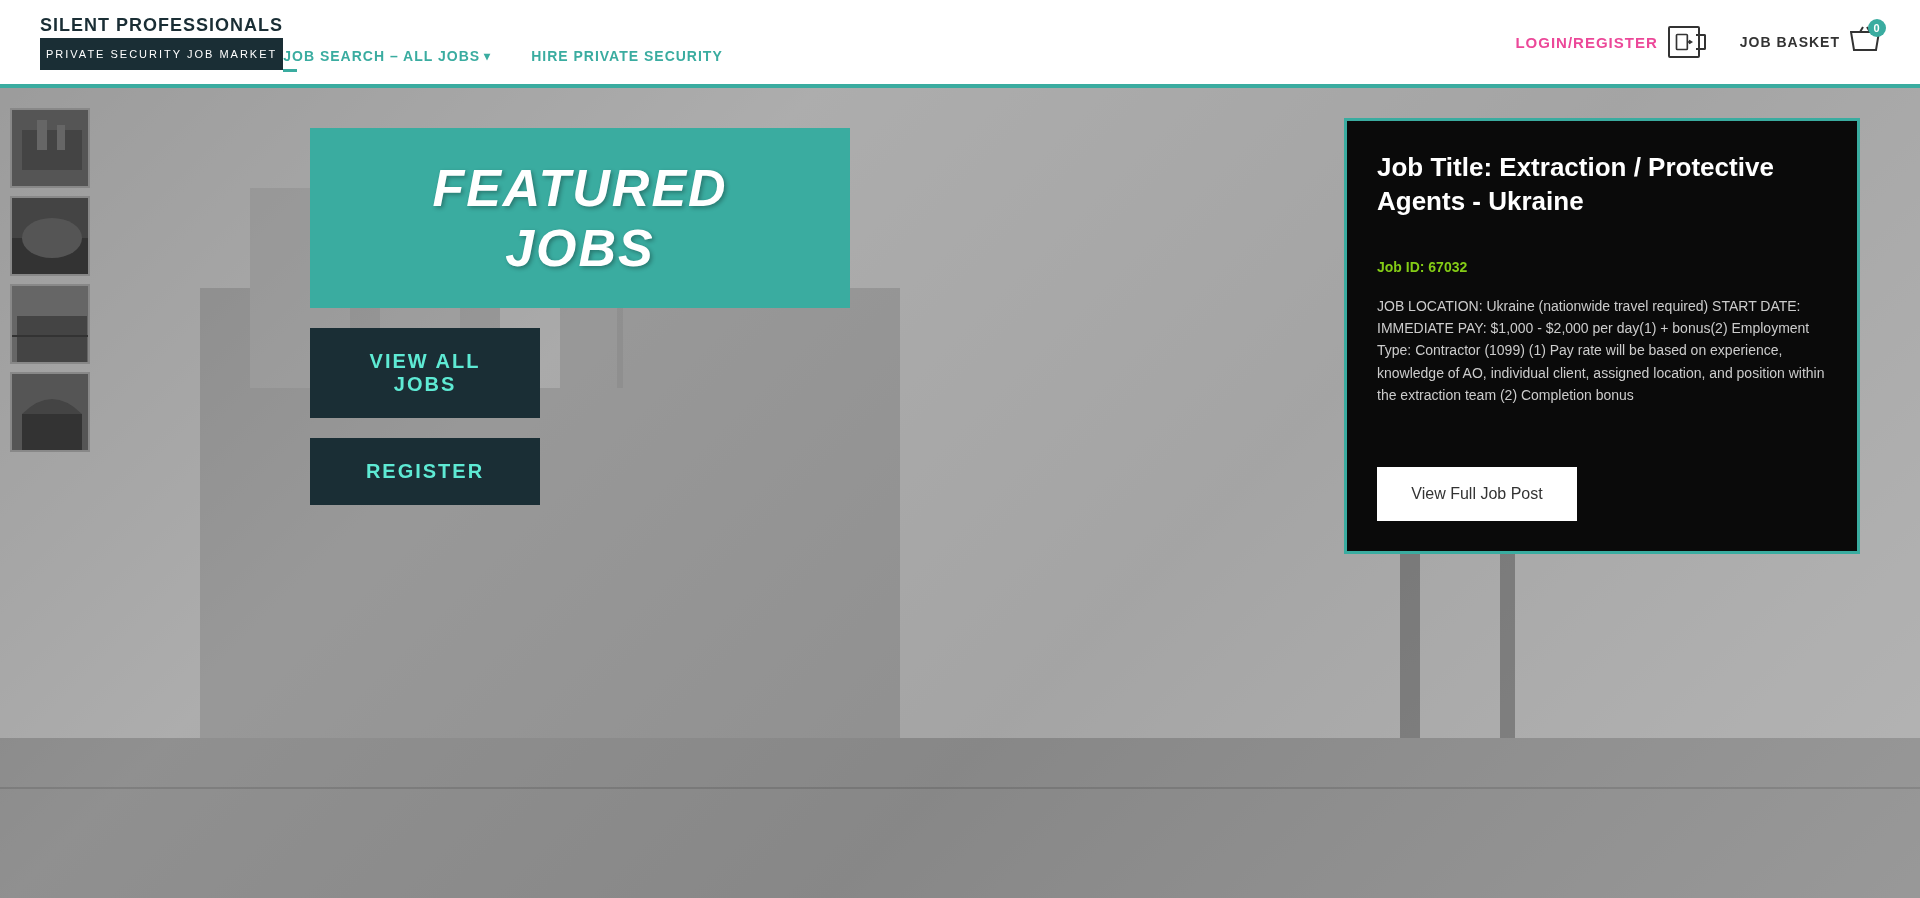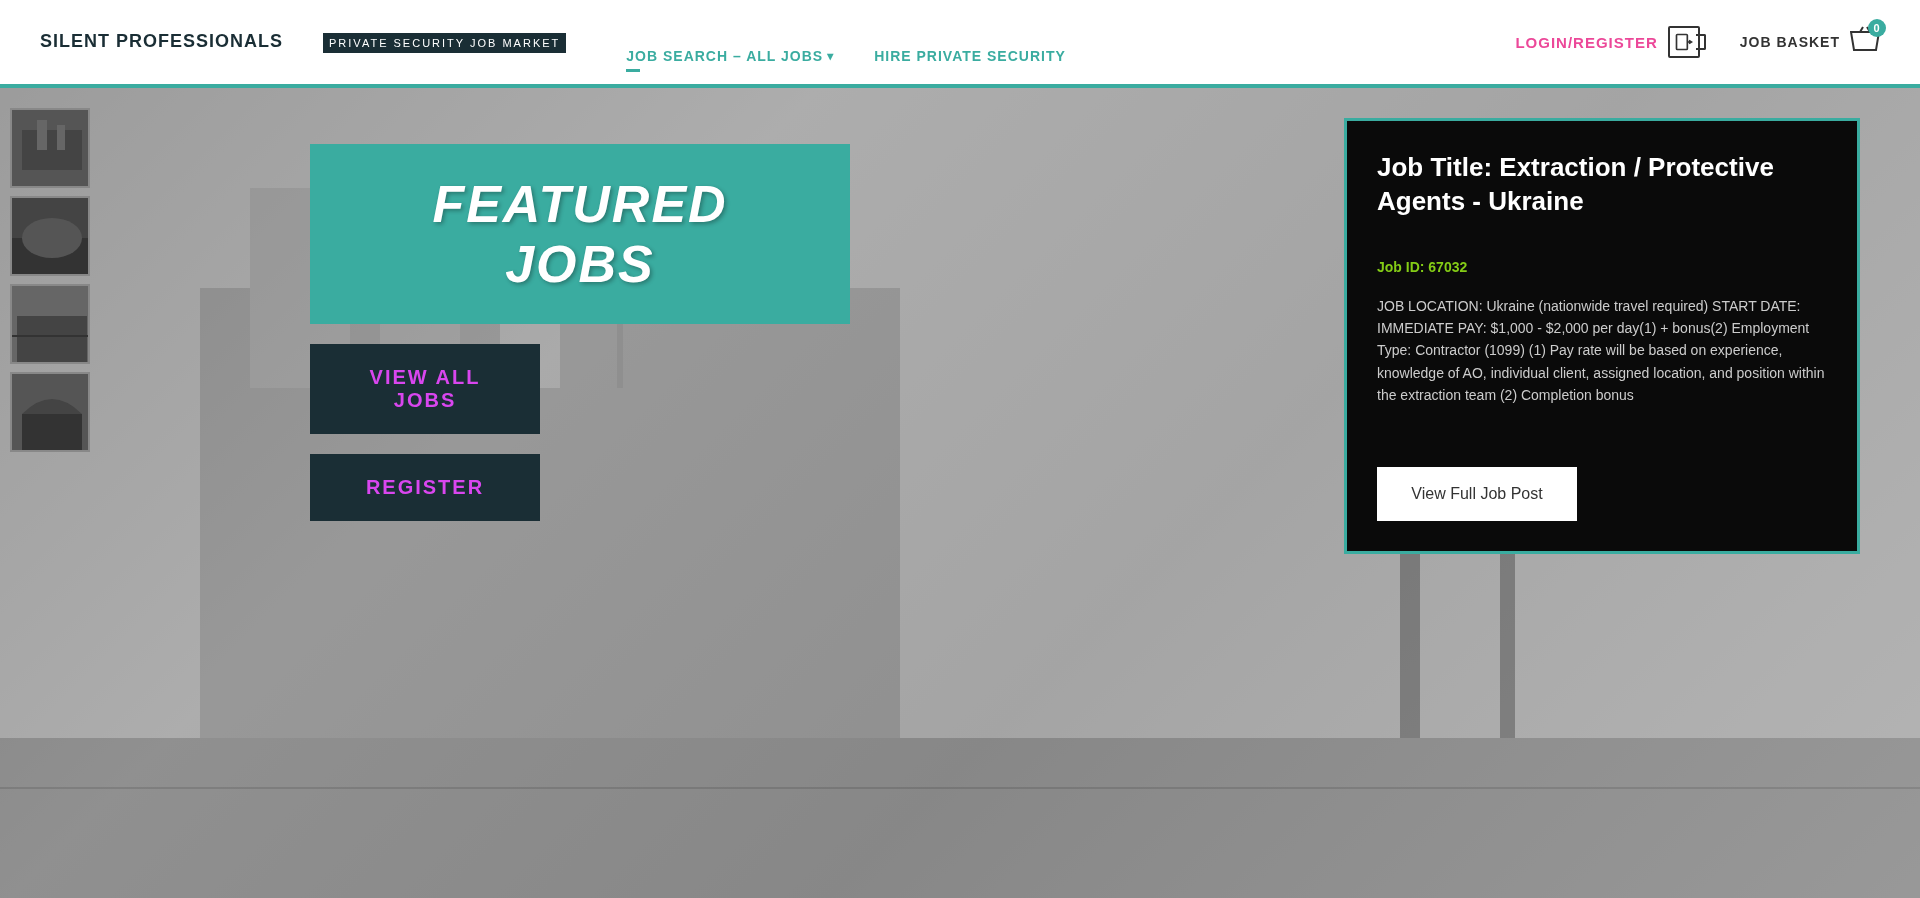--- a/index.html
+++ b/index.html
@@ -11,36 +11,34 @@
       align-items: center;
       background: #fff;
       height: 88px;
       padding: 0 40px;
       border-bottom: 4px solid #3aaca0;
       position: relative;
       z-index: 10;
     }
     #logo-area {
       display: flex;
-      flex-direction: row;
-      margin-right: 60px;
+      flex-direction: column;
       min-width: 200px;
-      gap: 40px;
     }
     #logo-title {
       font-size: 18px;
       font-weight: bold;
       color: #1a2e35;
       letter-spacing: 1px;
     }
     #logo-subtitle {
       font-size: 11px;
       color: #fff;
       background: #1a2e35;
-      padding: 4px 6px;
+      padding: 10px 6px;
       letter-spacing: 2px;
       text-transform: uppercase;
       margin-top: 2px;
     }
     #nav {
       display: flex;
       align-items: center;
       gap: 40px;
       flex: 1;
       margin-top: 28px;
@@ -175,21 +173,21 @@
     }
     .thumb-1 { background: linear-gradient(to bottom, #444 0%, #666 50%, #888 100%); }
     .thumb-2 { background: linear-gradient(to bottom, #333 0%, #555 40%, #444 100%); }
     .thumb-3 { background: linear-gradient(to bottom, #555 0%, #777 50%, #999 100%); }
     .thumb-4 { background: linear-gradient(to bottom, #444 0%, #666 60%, #555 100%); }
 
     
     #featured-section {
       position: absolute;
       left: 310px;
-      top: 56px;
+      top: 40px;
       width: 540px;
       z-index: 5;
       border-radius: 20px;
     }
     #featured-banner {
       background: #3aaca0;
       padding: 30px 40px;
       text-align: center;
       margin-bottom: 20px;
     }
@@ -208,21 +206,21 @@
       gap: 20px;
       align-items: stretch;
     }
     #buttons-col {
       display: flex;
       flex-direction: column;
       gap: 20px;
     }
     .action-btn {
       background: #1a2e35;
-      color: #d946ef;
+      color: #5eead4;
       font-size: 20px;
       font-weight: 900;
       text-transform: uppercase;
       letter-spacing: 2px;
       padding: 22px 40px;
       cursor: pointer;
       border: none;
       width: 230px;
       text-align: center;
     }

